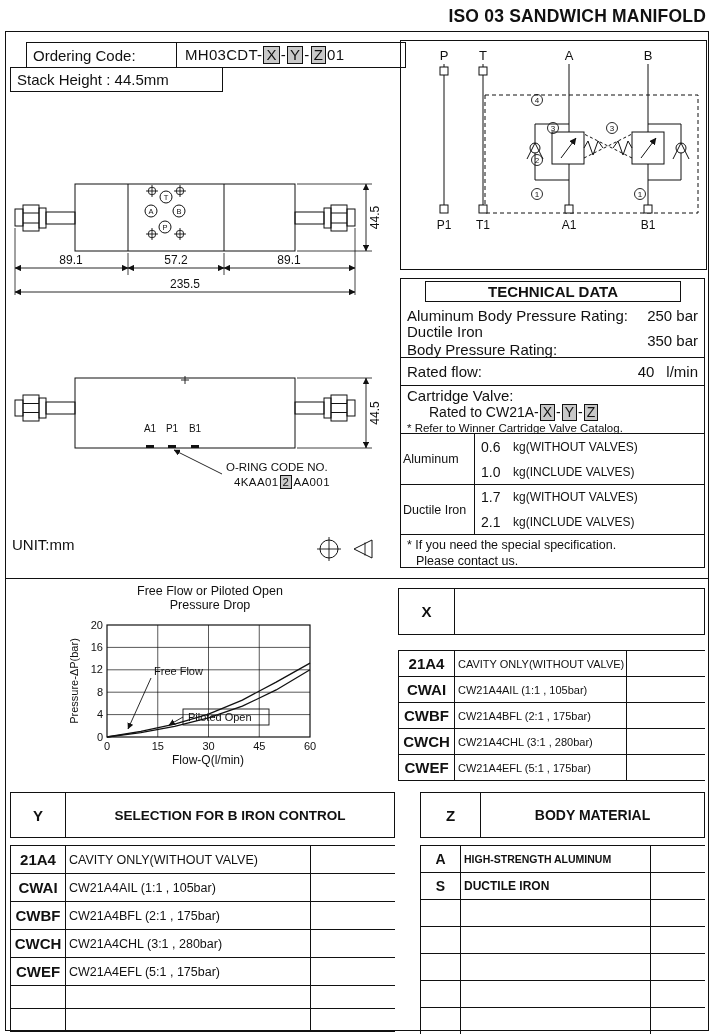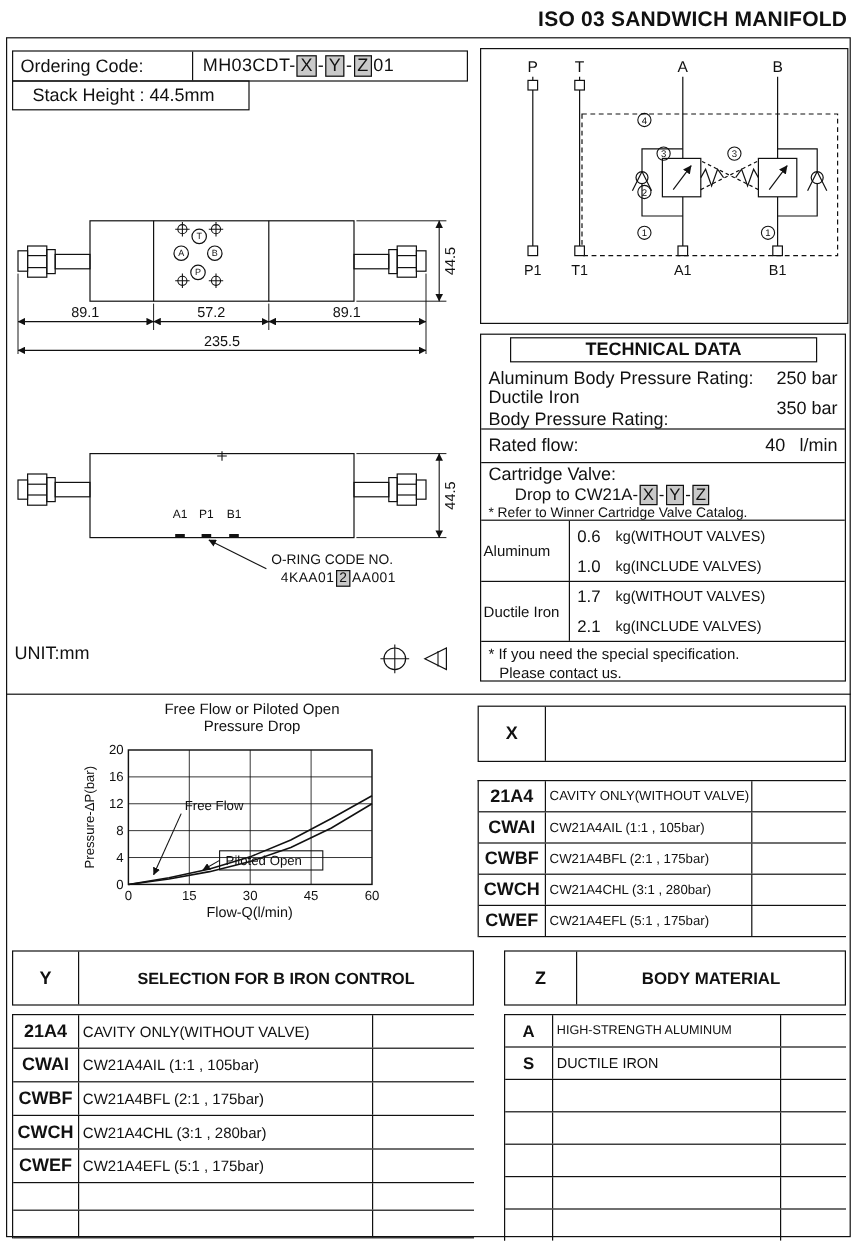--- a/index.html
+++ b/index.html
@@ -4,25 +4,25 @@
 <style>
   *{margin:0;padding:0;box-sizing:border-box}
   body{background:#fff}
   .page{position:relative;width:715px;height:1034px;background:#fff;color:#111;
         font-family:"Liberation Sans",sans-serif;overflow:hidden}
   .frame{position:absolute;left:5px;top:31px;width:704px;height:1000px;border:1px solid #111}
   .hline{position:absolute;border-top:1px solid #111;height:0}
   .title{position:absolute;top:6px;right:9px;font-weight:bold;font-size:17.5px;letter-spacing:.2px}
 
   
-  .ord1{position:absolute;left:10px;top:42px;width:380px;height:26px;border:1px solid #111;display:flex;align-items:center}
+  .ord1{position:absolute;left:26px;top:42px;width:380px;height:26px;border:1px solid #111;display:flex;align-items:center}
   .ordlabel{width:150px;border-right:1px solid #111;font-size:15px;padding-left:6px;height:100%;display:flex;align-items:center}
   .ordcode{padding-left:8px;font-weight:normal;font-size:15px;letter-spacing:.3px}
-  .ord2{position:absolute;left:10px;top:67px;width:198px;height:25px;border:1px solid #111;
-        font-size:15px;padding-left:16px;display:flex;align-items:center}
+  .ord2{position:absolute;left:10px;top:67px;width:213px;height:25px;border:1px solid #111;
+        font-size:15px;padding-left:6px;display:flex;align-items:center}
   .varbox{display:inline-block;border:1px solid #111;background:#c9c9c9;padding:0 2px;margin:0 1px;line-height:1.05}
 
   
   svg{position:absolute;overflow:visible}
   svg text{stroke:none;fill:#111;font-family:"Liberation Sans",sans-serif}
   .s{fill:none;stroke:#111;stroke-width:1}
   .sf{fill:#fff;stroke:#111;stroke-width:1}
   .fillb{fill:#111;stroke:none}
   .ext{fill:none;stroke:#111;stroke-width:.8}
   .dash{stroke-dasharray:4 3}
@@ -98,21 +98,21 @@
   .y-rows .trow{height:28px}
   .y-rows .erow{height:23px}
   .y-rows .tcode{width:55px;font-size:15px}
   .y-rows .tdesc{width:245px;font-size:12.5px}
   .z-head{left:420px;top:792px;width:285px;height:46px}
   .z-head .selkey{width:60px}
   .z-head .seltitle{font-size:14px}
   .z-rows{left:420px;top:845px;width:285px}
   .z-rows .trow{height:27px}
   .z-rows .tcode{width:40px;font-size:14px}
-  .z-rows .tdesc{width:190px;font-weight:normal;font-size:12px}
+  .z-rows .tdesc{width:190px;font-weight:bold;font-size:12px}
   .z-rows .trow:first-child .tdesc{font-size:10.5px}
 </style>
 </head>
 <body>
 
 <div class="page">
 
   <svg width="0" height="0">
     <defs>
       <marker id="arr" viewBox="0 0 10 10" refX="9.5" refY="5" markerWidth="7" markerHeight="7" orient="auto-start-reverse">
@@ -318,21 +318,21 @@
         <div class="pval">350 bar</div>
       </div>
     </div>
     <div class="tflow">
       <span>Rated flow:</span>
       <span class="fval">40</span>
       <span class="funit">l/min</span>
     </div>
     <div class="tcart">
       <div class="ctitle">Cartridge Valve:</div>
-      <div class="cref" id="cartridge-ref"><span>Drop to CW21A-</span><span class="varbox">X</span><span>-</span><span class="varbox">Y</span><span>-</span><span class="varbox">Z</span></div>
+      <div class="cref" id="cartridge-ref"><span>Rated to CW21A-</span><span class="varbox">X</span><span>-</span><span class="varbox">Y</span><span>-</span><span class="varbox">Z</span></div>
       <div class="cnote">* Refer to Winner Cartridge Valve Catalog.</div>
     </div>
     <div class="wtable" id="weight-table">
         <div class="wmat">Aluminum</div>
         <div class="wline">
           <span class="wv">0.6</span>
           <span class="wn">kg(WITHOUT VALVES)</span>
         </div>
         <div class="wline">
           <span class="wv">1.0</span>

